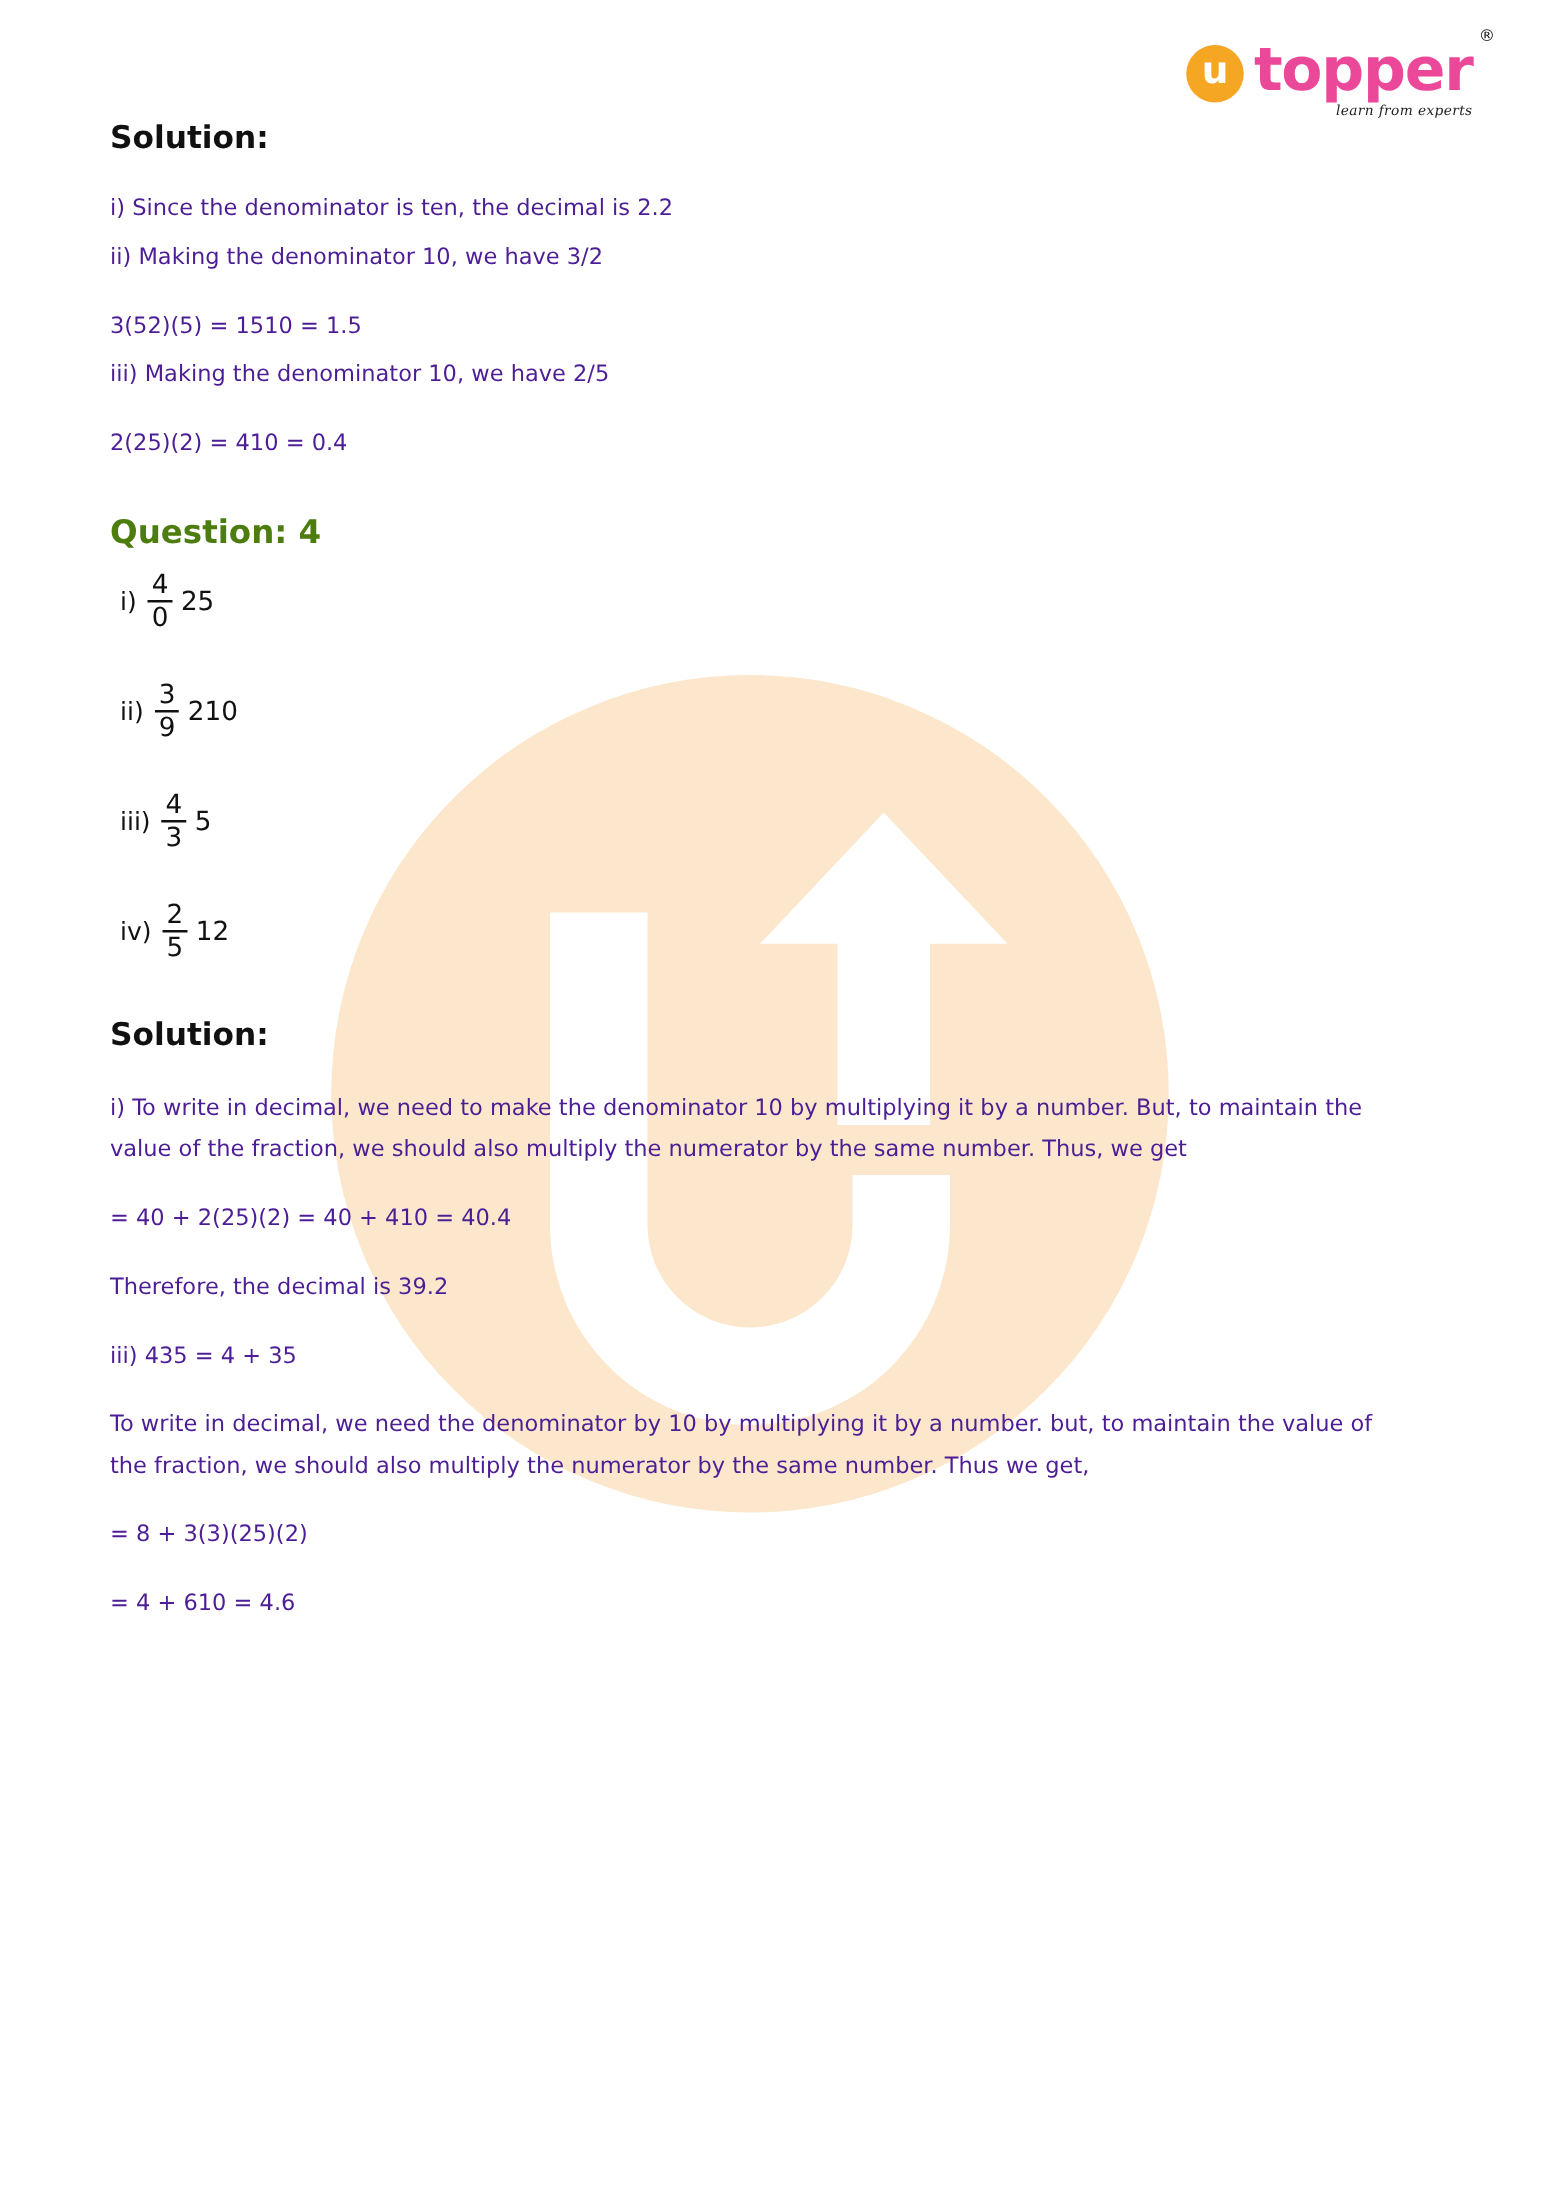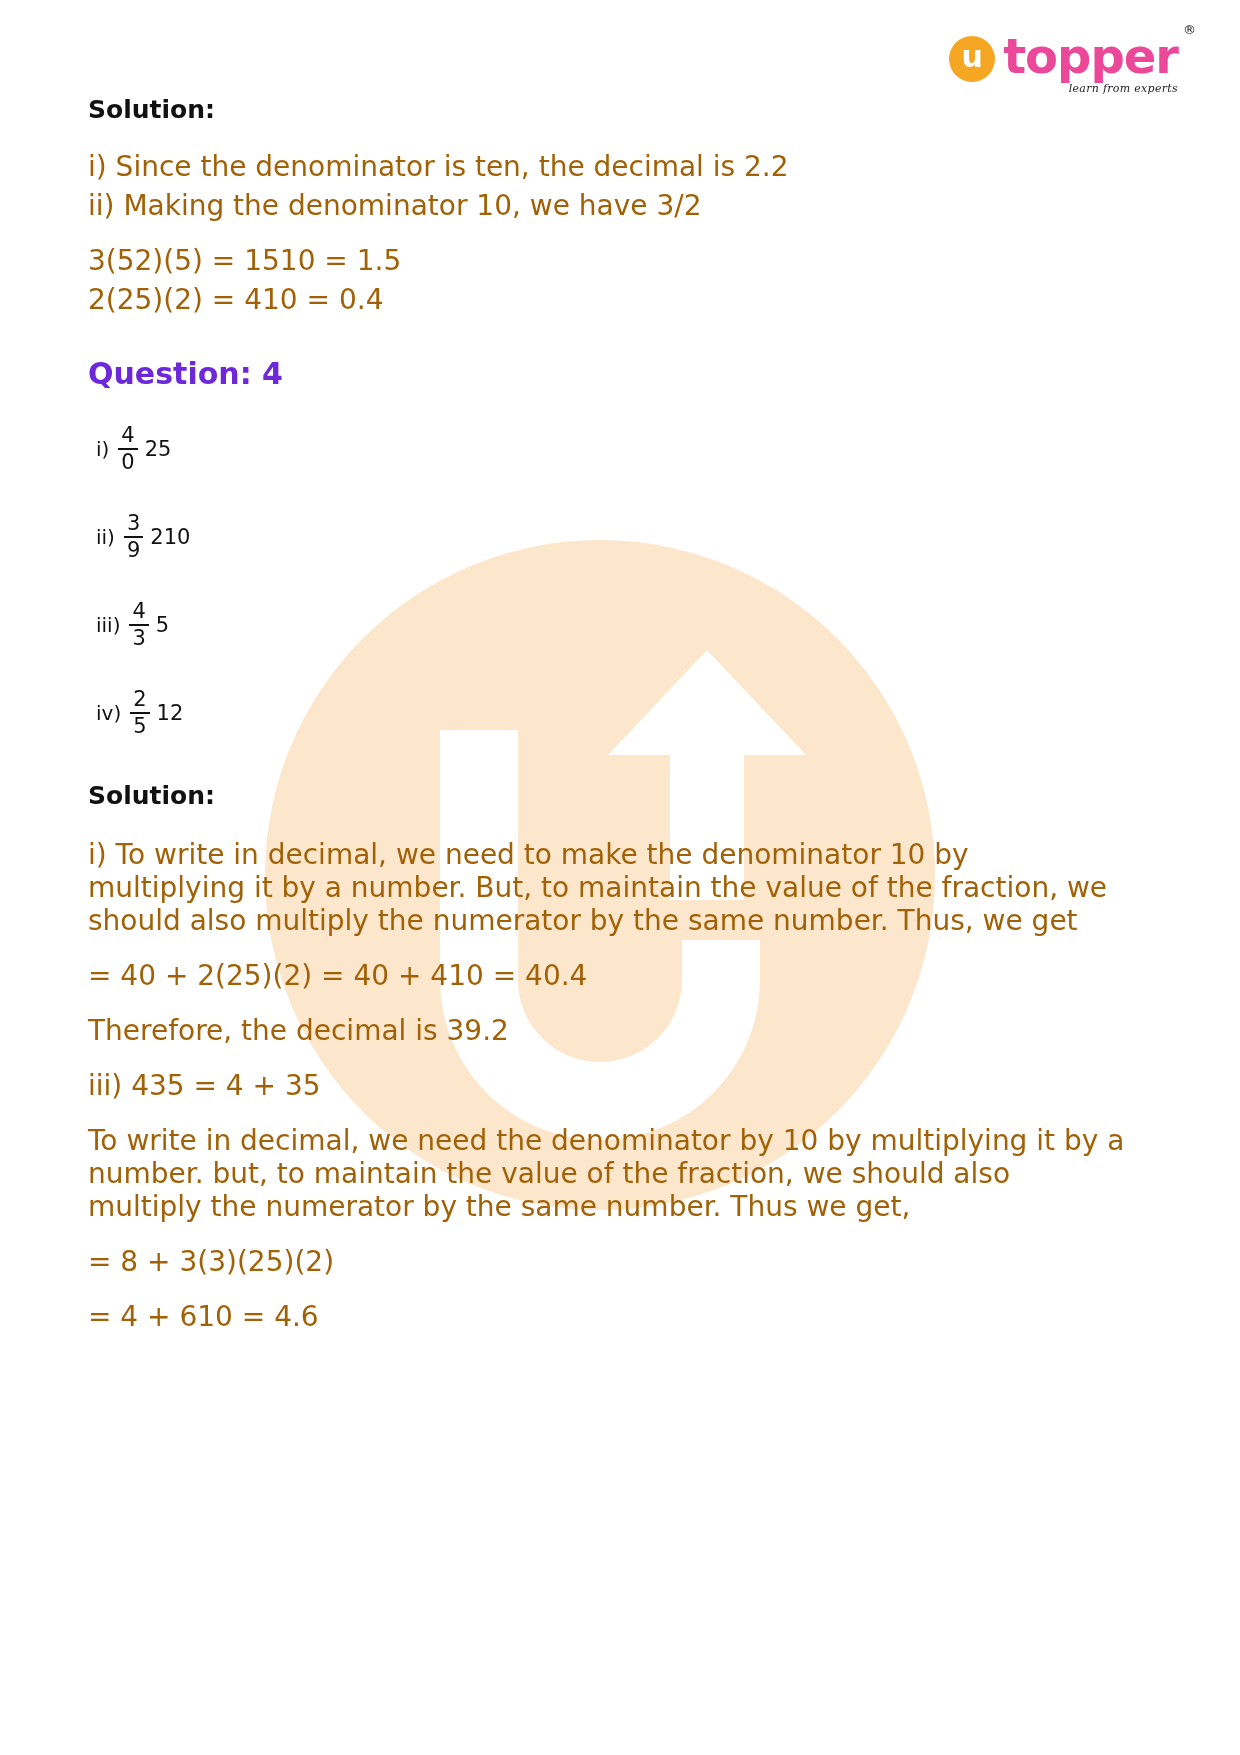--- a/index.html
+++ b/index.html
@@ -101,35 +101,35 @@
     width: 1055px;
     z-index: 2;
   }
   .heading {
     font-size: 25px;
     font-weight: bold;
     color: #111111;
     margin: 0 0 26px 0;
   }
   .para {
-    font-size: 28px;
+    font-size: 18px;
     line-height: 33px;
-    color: #a16207;
+    color: #4c1d95;
     margin: 0 12px 22px 0;
     max-width: 1050px;
   }
   .para.tight {
     margin-bottom: 6px;
   }
 
   .qheading {
-    font-size: 30px;
-    font-weight: bold;
-    color: #6d28d9;
-    margin: 40px 0 34px 0;
+    font-size: 26px;
+    font-weight: bold;
+    color: #4d7c0f;
+    margin: 40px 0 16px 0;
   }
 
   
   .frac-list {
     margin: 0 0 44px 0;
     padding-left: 8px;
   }
   .frac-item {
     display: flex;
     align-items: center;
@@ -196,20 +196,21 @@
 </div>
 
 <div class="content">
 
   <h2 class="heading">Solution:</h2>
 
   <p class="para tight">i) Since the denominator is ten, the decimal is 2.2</p>
   <p class="para">ii) Making the denominator 10, we have 3/2</p>
 
   <p class="para tight">3(52)(5) = 1510 = 1.5</p>
+  <p class="para">iii) Making the denominator 10, we have 2/5</p>
 
   <p class="para">2(25)(2) = 410 = 0.4</p>
 
   <h2 class="qheading">Question: 4</h2>
 
   <div class="frac-list">
 
     <div class="frac-item">
       <span class="frac-label">i)</span>
       <span class="frac">

